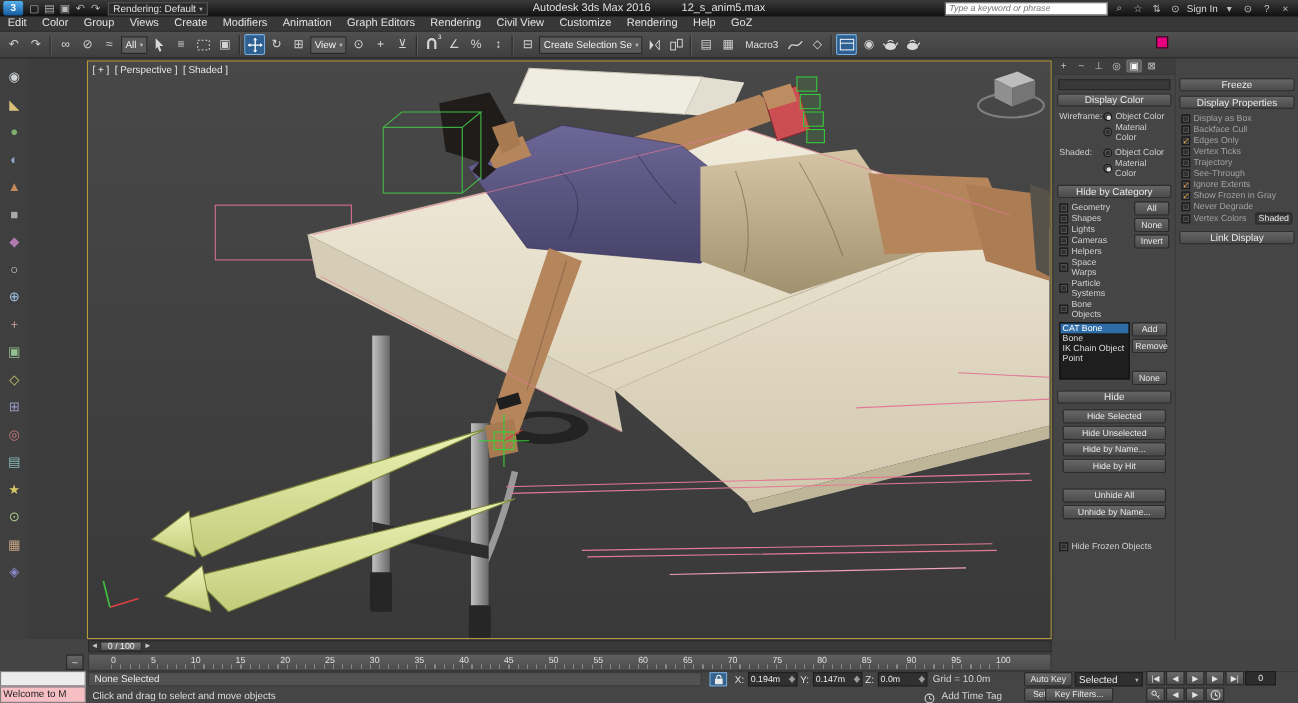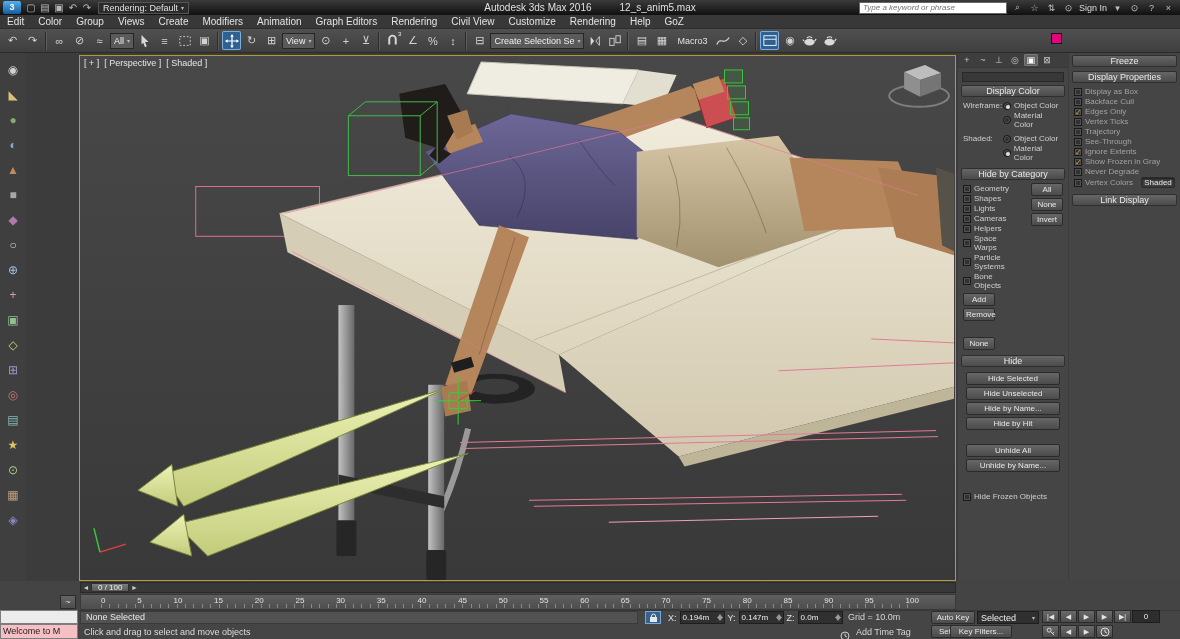--- a/index.html
+++ b/index.html
@@ -504,20 +504,26 @@
                 <span class="lbl">Bone Objects</span>
               </div>
           </div>
           <div class="hbc-right">
             <span class="btn">All</span>
             <span class="btn">None</span>
             <span class="btn">Invert</span>
           </div>
         </div>
         <div class="listwrap">
+          <div class="listbox">
+            <div class="li sel">CAT Bone</div>
+            <div class="li">Bone</div>
+            <div class="li">IK Chain Object</div>
+            <div class="li">Point</div>
+          </div>
           <div class="hbc-right">
             <span class="btn">Add</span>
             <span class="btn">Remove</span>
             <span style="height:12px"></span>
             <span class="btn">None</span>
           </div>
         </div>
       </div>
     </div>
 
@@ -533,21 +539,21 @@
         <span class="btn block">Unhide by Name...</span>
         <div class="row" style="margin-top:20px">
             <span class="chk"></span>
             <span class="lbl">Hide Frozen Objects</span>
           </div>
       </div>
     </div>
   </div>
 
   <div class="right-panel">
-    <div class="rollout" style="margin-top:2px">
+    <div class="rollout" style="margin-top:18px">
       <div class="ro-head">Freeze</div>
     </div>
     <div class="rollout dim">
       <div class="ro-head">Display Properties</div>
       <div class="ro-body">
         <div class="row">
             <span class="chk"></span>
             <span class="lbl">Display as Box</span>
           </div>
         <div class="row">

